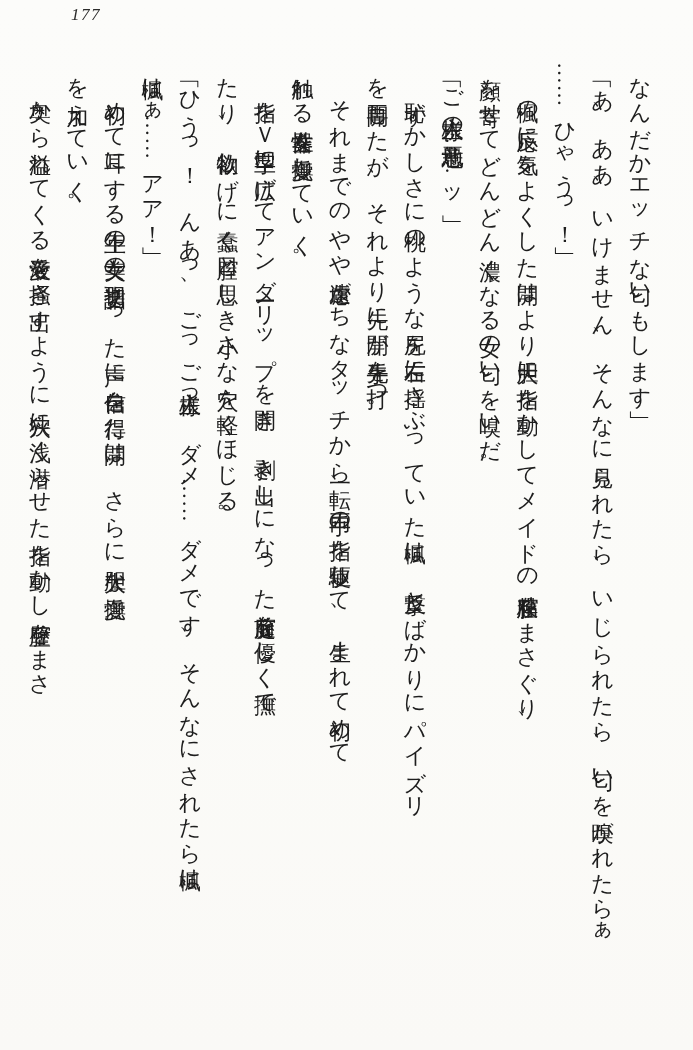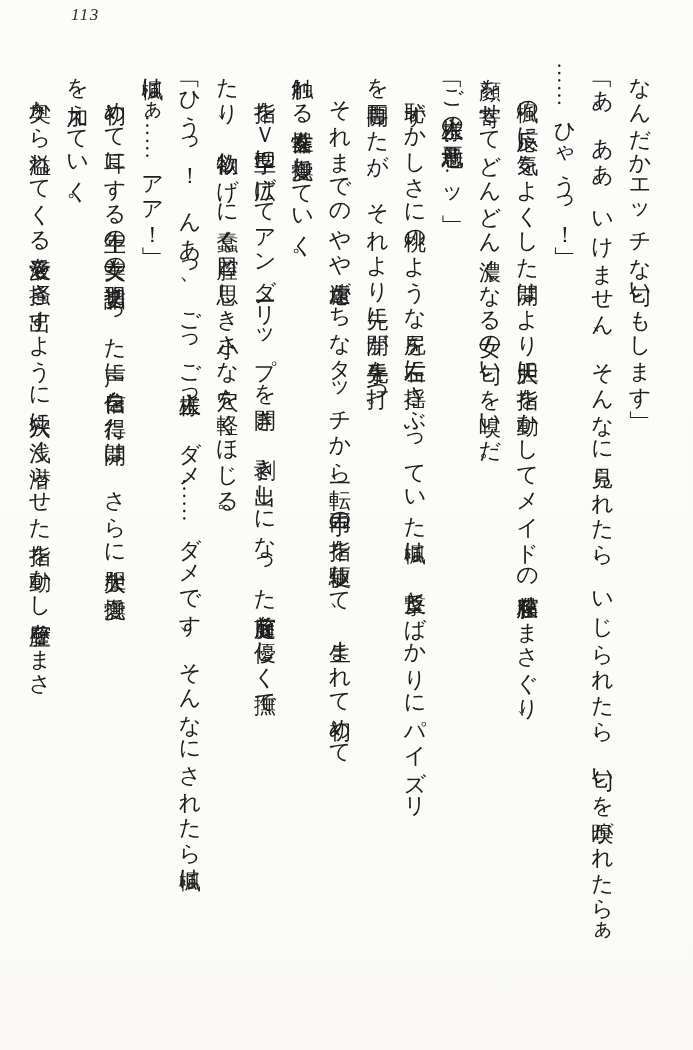--- a/index.html
+++ b/index.html
@@ -38,21 +38,21 @@
   }
   .line { text-indent: 0; }
   .ind-half { text-indent: 12px; }  
   .ind-one  { text-indent: 23px; }  
 </style>
 </head>
 <body>
 
 <div class="page">
 
-  <div class="page-number">113</div>
+  <div class="page-number">177</div>
 
   <div class="page-text">
     <p class="line">なんだかエッチな匂いもします」</p>
     <p class="line ind-half">「あ、ああ、いけません、そんなに見られたら、いじられたら、匂いを嗅がれたらぁ</p>
     <p class="line">……ひゃうっ！」</p>
     <p class="line ind-one">楓の反応に気をよくした開はより大胆に指を動かしてメイドの膣粘膜をまさぐり、</p>
     <p class="line">顔を寄せてどんどん濃くなる女の匂いを嗅いだ。</p>
     <p class="line ind-half">「ご主人様の意地悪……ッ」</p>
     <p class="line ind-one">恥ずかしさに桃のような尻を左右に揺さぶっていた楓は、反撃とばかりにパイズリ</p>
     <p class="line">を再開したが、それより先に開が先手を打つ。</p>

